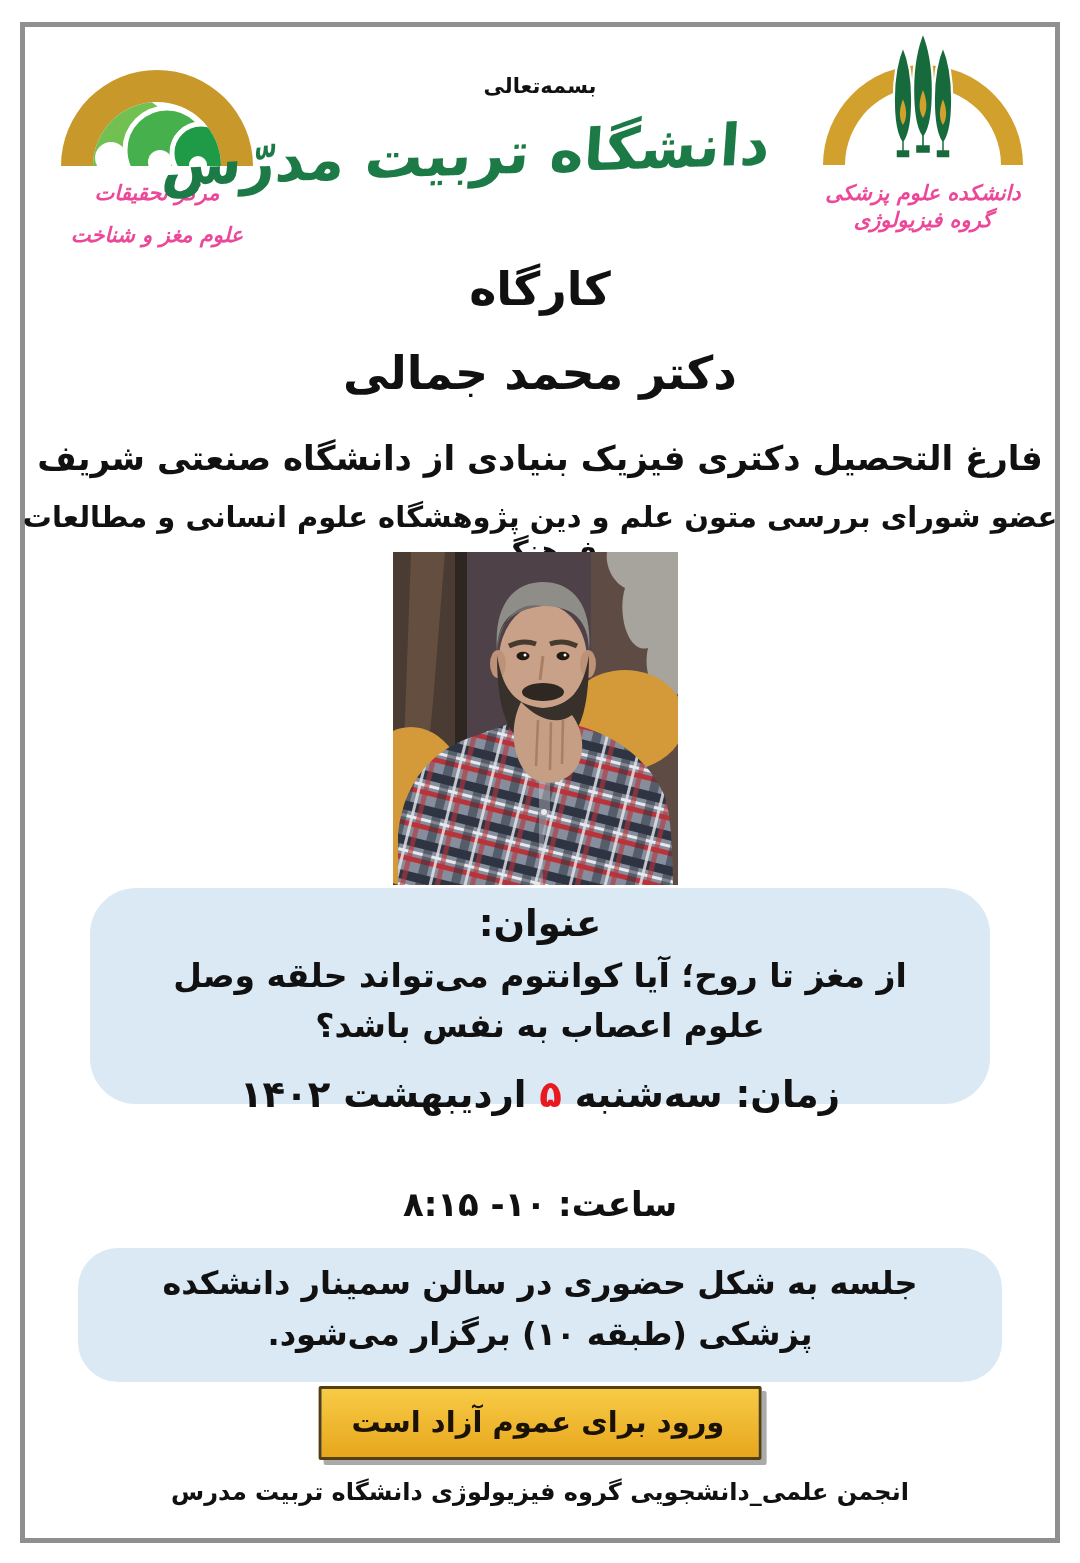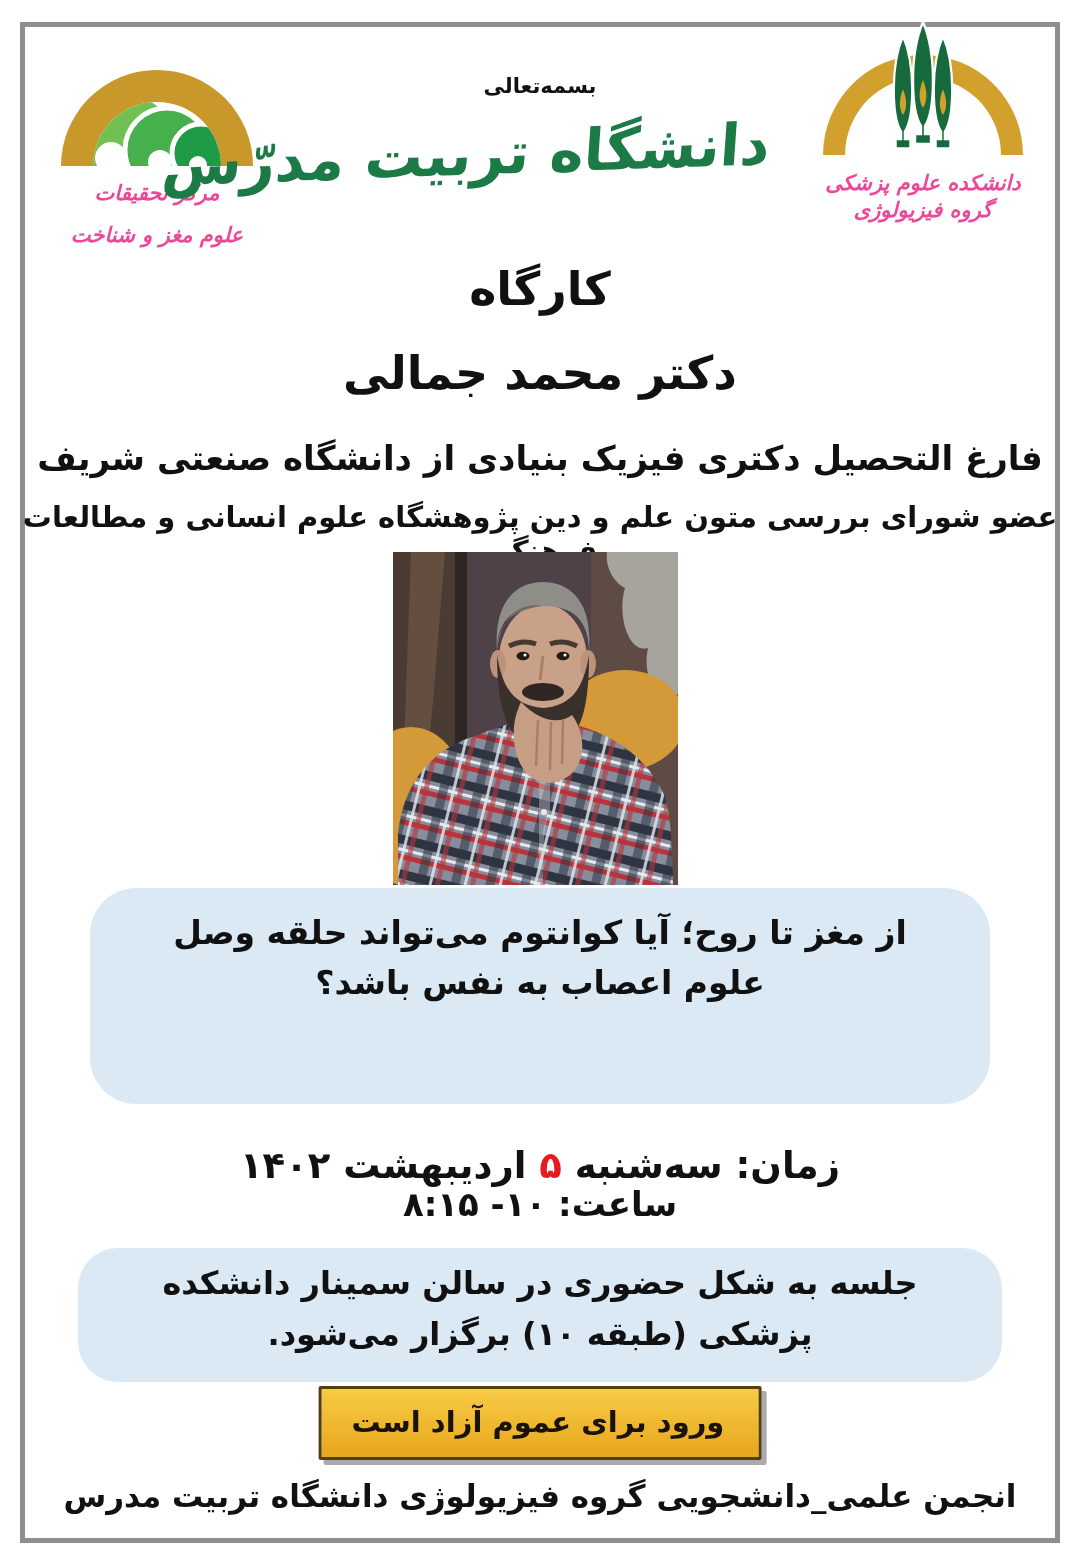--- a/index.html
+++ b/index.html
@@ -11,21 +11,21 @@
     position:absolute;left:20px;top:22px;right:20px;bottom:20px;
     border:5px solid #8f8f8f;pointer-events:none;
   }
   .abs{position:absolute;}
   .centered{left:0;right:0;margin-left:auto;margin-right:auto;text-align:center;}
   .bismillah{top:40px;font-size:21px;font-weight:bold;letter-spacing:0;margin-top:34px;}
 
   
   .logo-block{width:230px;text-align:center;}
   .logo-left{left:42px;top:52px;}
-  .logo-right{right:42px;top:20px;margin-left:37px;}
+  .logo-right{right:42px;top:30px;margin-left:37px;}
   .logo-caption{
     font-size:21px;font-weight:bold;color:#ec4899;line-height:1.3;margin-top:4px;font-style:italic;
   }
   .calligraphy{
     top:118px;width:460px;font-size:58px;font-weight:bold;color:#1c7a47;
     transform:rotate(-2deg) skewX(-6deg);letter-spacing:-1px;white-space:nowrap;
   }
 
   .kargah{top:262px;font-size:46px;font-weight:bold;}
   .speaker-name{top:346px;font-size:46px;font-weight:bold;}
@@ -34,37 +34,37 @@
 
   .photo{left:393px;top:552px;width:285px;height:333px;}
 
   .bluebox{
     background:#dbe9f5;border-radius:46px;font-weight:bold;
   }
   .titlebox{left:90px;right:90px;top:888px;height:202px;padding-top:14px;}
   .titlebox .t-label{font-size:37px;text-align:center;}
   .titlebox .t-question{font-size:33px;line-height:1.5;text-align:center;padding:6px 56px 0 56px;}
 
-  .dateline{top:1144px;font-size:37px;font-weight:bold;}
+  .dateline{top:1073px;font-size:37px;font-weight:bold;}
   .dateline .red{color:#e8191f;}
   .timeline{top:1184px;font-size:34px;font-weight:bold;}
 
   .venuebox{left:78px;right:78px;top:1248px;height:124px;border-radius:40px;
     font-size:32px;line-height:1.6;text-align:center;padding-top:10px;}
   .venuebox .v-text{display:block;padding:0 44px;}
 
   .badge{
     top:1386px;display:inline-block;left:50%;transform:translateX(-50%);
     background:linear-gradient(#f8cb45,#e7a61e);
     border:3px solid #54400e;border-radius:2px;
     box-shadow:5px 5px 0 rgba(100,100,100,0.55);
     font-size:29px;font-weight:bold;color:#1a1206;
     padding:16px 34px 18px 30px;white-space:nowrap;
   }
-  .footer{top:1478px;font-size:31px;font-weight:bold;}
+  .footer{top:1478px;font-size:24px;font-weight:bold;}
 </style>
 </head>
 <body>
 
 <div class="frame"></div>
 
 <div class="abs centered bismillah">بسمه‌تعالی</div>
 
 <div class="abs logo-block logo-left">
   <span>
@@ -170,20 +170,21 @@
     <ellipse cx="150" cy="140" rx="21" ry="9" fill="#2e2722"></ellipse>
 
     <path d="M128,150 C116,174 119,206 135,223 C151,237 176,231 185,213 C193,197 189,176 179,163 C166,173 146,169 128,150 Z" fill="#c69e84"></path>
     <path d="M145,168 L143,214 M158,170 L157,218 M170,168 L169,212" stroke="#a87f63" stroke-width="2.5" fill="none"></path>
 
     <path d="M170,230 C202,250 226,282 233,333 L150,333 C148,282 155,252 170,230 Z" fill="url(#plaid)"></path>
   </svg>
 </div>
 
 <div class="abs bluebox titlebox">
+  <div class="t-label">عنوان:</div>
   <div class="t-question">از مغز تا روح؛ آیا کوانتوم می‌تواند حلقه وصل علوم اعصاب به نفس باشد؟</div>
 </div>
 
 <div class="abs centered dateline"><span>زمان: سه‌شنبه </span><span class="red">۵</span><span> اردیبهشت ۱۴۰۲</span></div>
 
 <div class="abs centered timeline">ساعت: ۱۰- ۸:۱۵</div>
 
 <div class="abs bluebox venuebox">
   <span class="v-text">جلسه به شکل حضوری در سالن سمینار دانشکده پزشکی (طبقه ۱۰) برگزار می‌شود.</span>
 </div>

